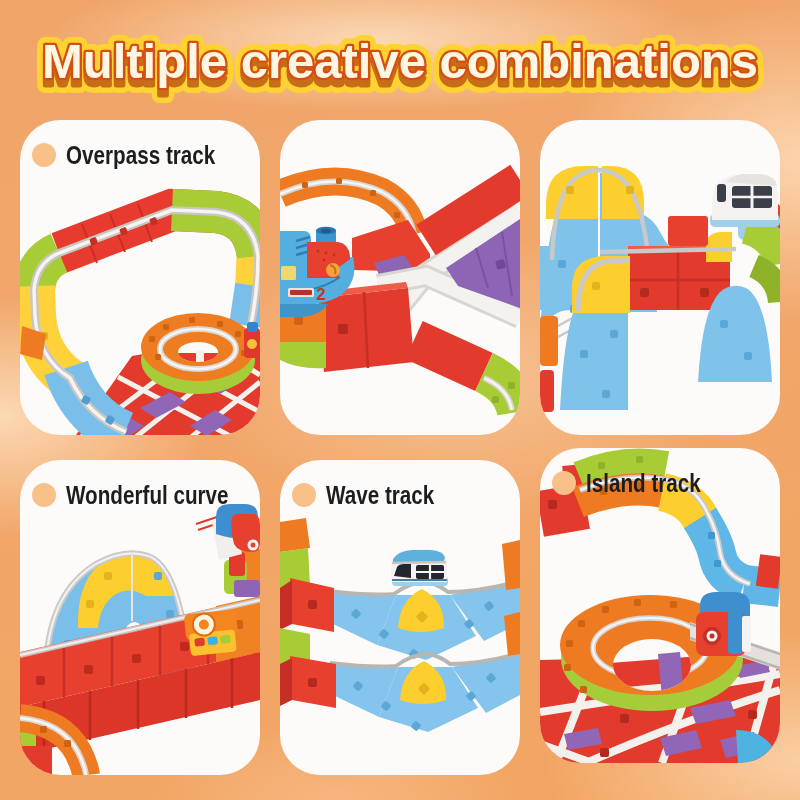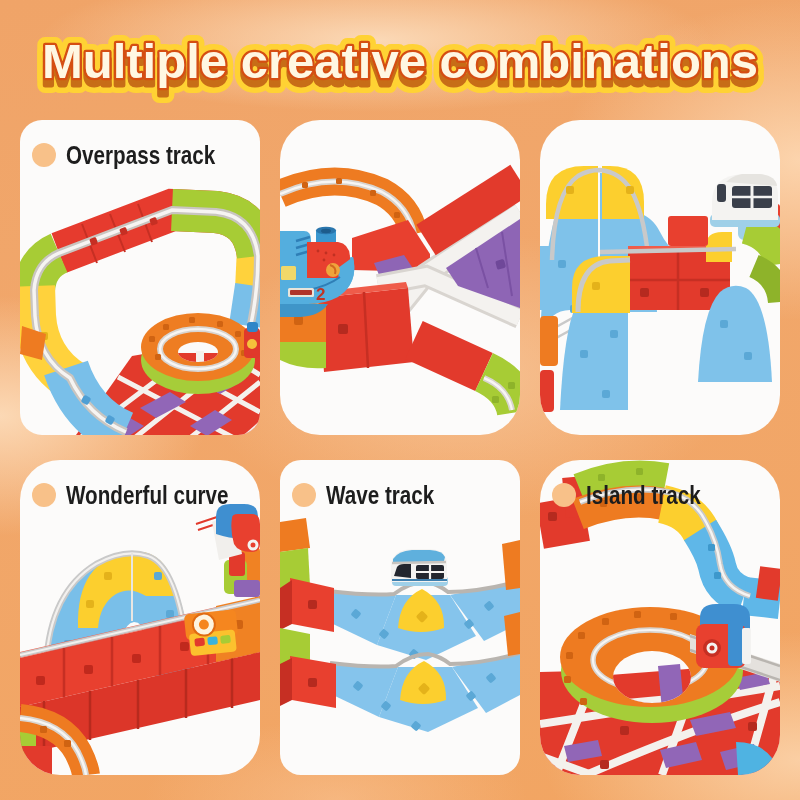--- a/index.html
+++ b/index.html
@@ -27,21 +27,21 @@
 
 <svg id="title" width="800" height="120" viewBox="0 0 800 120">
   <g font-family="Liberation Sans, sans-serif" font-weight="bold" font-size="49" text-anchor="middle">
     <text x="400" y="85" fill="#ffd234" stroke="#ffd234" stroke-width="16" stroke-linejoin="round">Multiple creative combinations</text>
     <text x="400" y="78" fill="#ffd234" stroke="#ffd234" stroke-width="16" stroke-linejoin="round">Multiple creative combinations</text>
     <text x="400" y="85" fill="#c76d17" stroke="#c76d17" stroke-width="5" stroke-linejoin="round">Multiple creative combinations</text>
     <text x="400" y="78" fill="#fff7e2" stroke="#d54e12" stroke-width="4.6" stroke-linejoin="round" paint-order="stroke">Multiple creative combinations</text>
   </g>
 </svg>
 
-<div class="card" style="left:20px;top:120px;border-radius:22px;">
+<div class="card" style="left:20px;top:120px;">
   <svg class="scene" width="240" height="315" viewBox="0 0 240 315">
 
     <g>
       <polygon points="112,236 240,214 240,315 56,315" fill="#e23a2c"></polygon>
       <g stroke="#f4f1ed" stroke-width="5" fill="none">
         <path d="M60,318 L150,250 M112,320 L206,245 M170,318 L240,262 M224,318 L240,304"></path>
         <path d="M98,257 L214,318 M152,245 L240,292 M214,239 L240,255"></path>
       </g>
       <g fill="#9166b7">
         <polygon points="120,288 150,272 166,282 136,298"></polygon>
@@ -345,21 +345,21 @@
       <rect x="44" y="280" width="7" height="7" rx="1.5" fill="#d06312"></rect>
     </g>
     <rect x="0" y="286" width="32" height="29" fill="#e23a2c"></rect>
   </svg>
   <div class="lab">
       <div class="dot"></div>
       <div class="tx">Wonderful curve</div>
     </div>
 </div>
 
-<div class="card" style="left:280px;top:460px;border-radius:21px;">
+<div class="card" style="left:280px;top:460px;">
   <svg class="scene" width="240" height="315" viewBox="0 0 240 315">
 
     <g>
       <polygon points="48,131 116,135 97,185 53,164" fill="#85c4ec"></polygon>
       <polygon points="116,135 170,135 196,176 146,200 97,185" fill="#85c4ec"></polygon>
       <polygon points="170,135 240,121 240,163 204,181" fill="#85c4ec"></polygon>
       <path d="M118,168 Q120,139 142,129 Q165,141 164,168 Q141,176 118,168 Z" fill="#fccf2e"></path>
       <rect x="138" y="152" width="9" height="9" rx="2" fill="#e4b21a" transform="rotate(45 142 156)"></rect>
       <path d="M48,131 Q90,136 114,134 Q130,122 146,122 Q158,124 168,132 Q200,132 240,121" stroke="#b9b5b0" stroke-width="4" fill="none"></path>
       <g fill="#5ba8d6">
@@ -415,21 +415,21 @@
       <path d="M117,107 Q119,104 124,104 L131,104 L131,118 L114,116 Z" fill="#23262e"></path>
       <path d="M112,120 L167,120" stroke="#3f7fae" stroke-width="2" fill="none"></path>
     </g>
   </svg>
   <div class="lab">
       <div class="dot"></div>
       <div class="tx">Wave track</div>
     </div>
 </div>
 
-<div class="card" style="left:540px;top:460px;">
+<div class="card" style="left:540px;top:448px;">
   <svg class="scene" width="240" height="315" viewBox="0 0 240 315">
 
     <g>
       <polygon points="0,212 240,206 240,315 0,315" fill="#e23a2c"></polygon>
       <g stroke="#f4f1ed" stroke-width="8" fill="none">
         <path d="M0,264 Q120,246 240,226"></path>
         <path d="M46,315 Q150,270 240,242"></path>
         <path d="M0,296 L52,315"></path>
         <path d="M58,208 L16,315 M160,208 L122,315 M236,208 L206,315"></path>
       </g>

